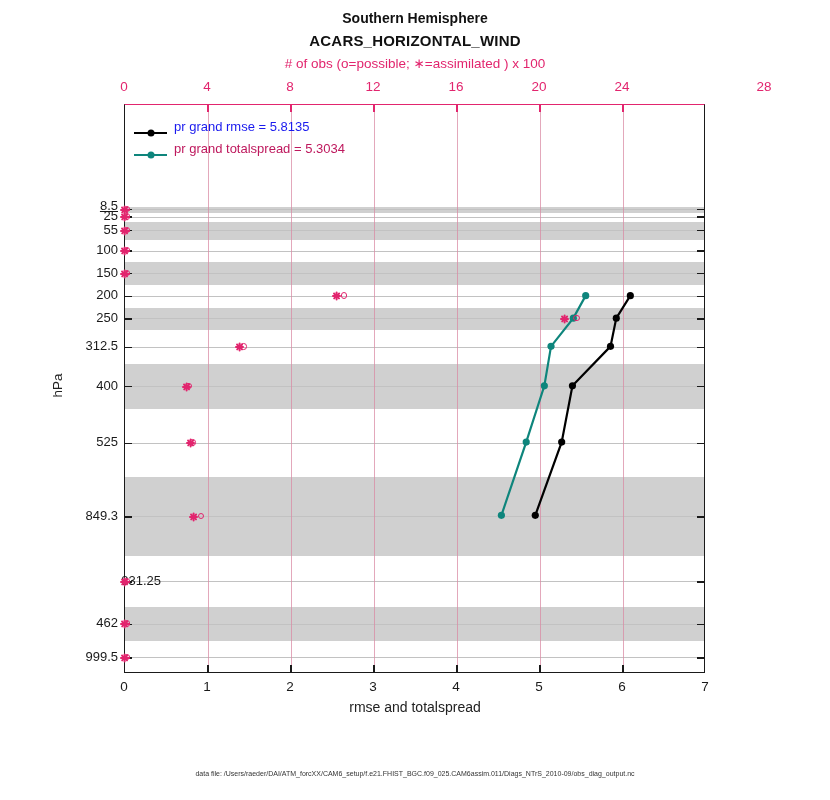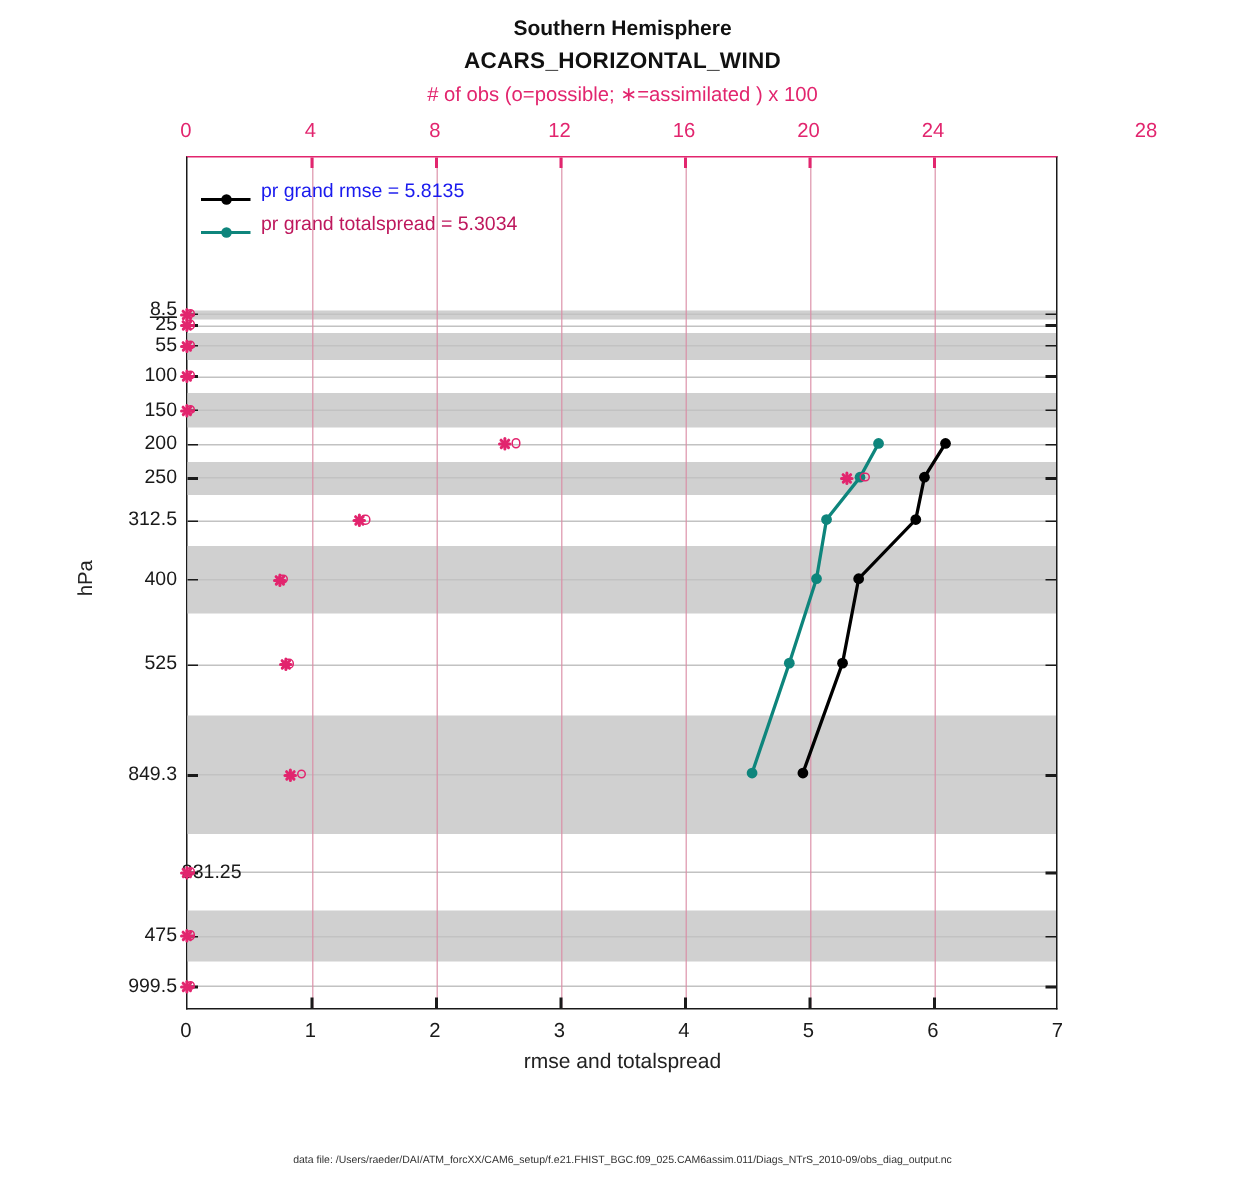--- a/index.html
+++ b/index.html
@@ -258,21 +258,21 @@
       <div class="levlabel" style="top: 221.741px;">55</div>
       <div class="levlabel" style="top: 242.095px;">100</div>
       <div class="levlabel" style="top: 264.71px;">150</div>
       <div class="levlabel" style="top: 287.325px;">200</div>
       <div class="levlabel" style="top: 309.94px;">250</div>
       <div class="levlabel" style="top: 338.209px;">312.5</div>
       <div class="levlabel" style="top: 377.786px;">400</div>
       <div class="levlabel" style="top: 434.324px;">525</div>
       <div class="levlabel" style="top: 507.824px;">849.3</div>
       <div class="levlabel" style="top: 572.843px; margin-left: 43px;">831.25</div>
-      <div class="levlabel" style="top: 615.246px;">475</div>
+      <div class="levlabel" style="top: 615.246px;">462</div>
       <div class="levlabel" style="top: 648.943px;">999.5</div>
     </div>
   <div class="ylabel">hPa</div>
   <div id="bottomTickLabels"></div>
 
   <div class="ctext xlabel">rmse and totalspread</div>
   <div class="ctext datafile">data file: /Users/raeder/DAI/ATM_forcXX/CAM6_setup/f.e21.FHIST_BGC.f09_025.CAM6assim.011/Diags_NTrS_2010-09/obs_diag_output.nc</div>
 <div class="ticklabel pink" style="left: 124px; top: 79px;">0</div>
     <div class="ticklabel pink" style="left: 207px; top: 79px;">4</div>
     <div class="ticklabel pink" style="left: 290px; top: 79px;">8</div>

